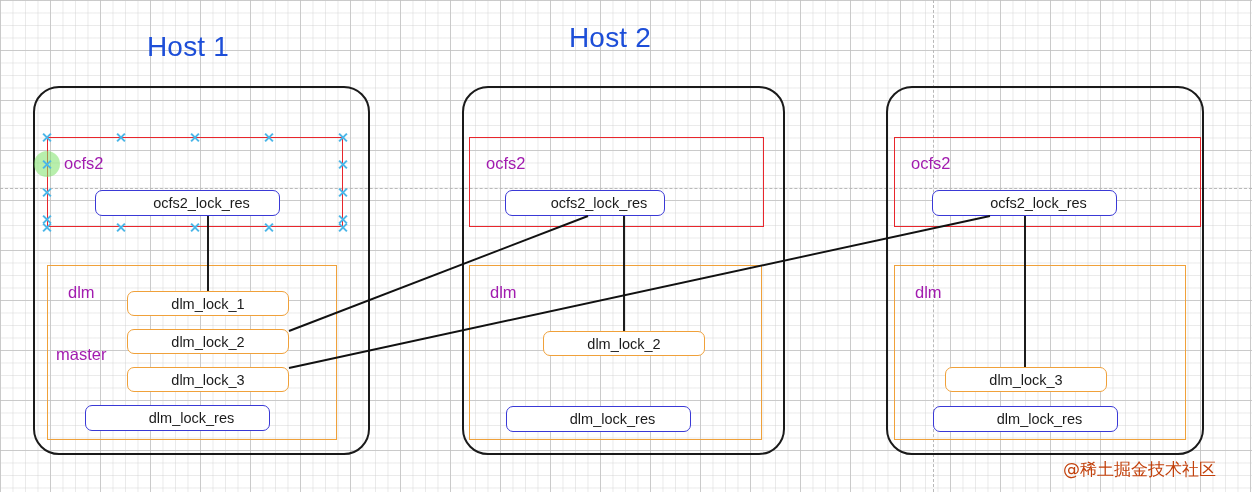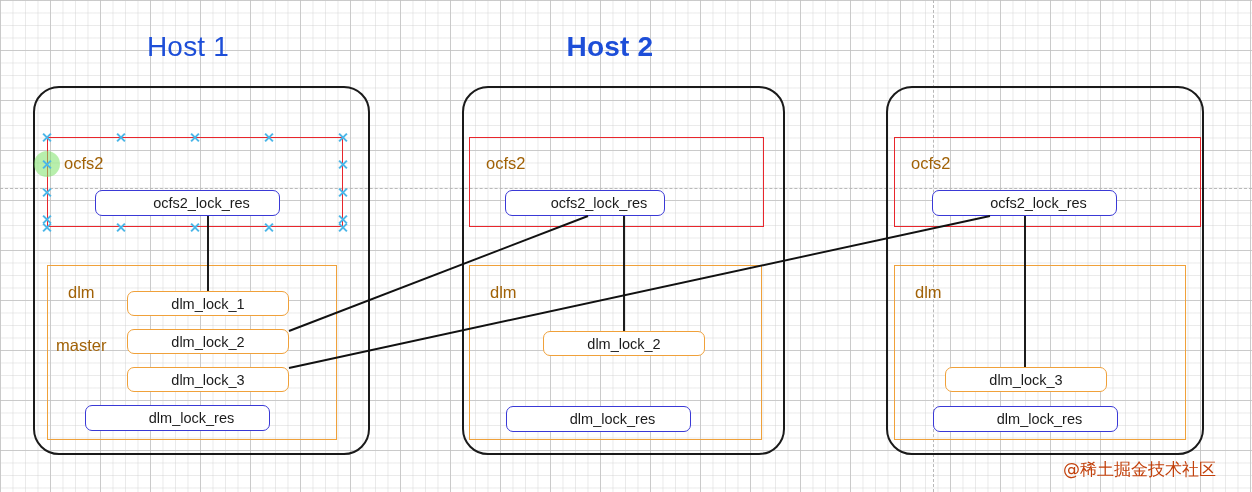--- a/index.html
+++ b/index.html
@@ -55,21 +55,21 @@
   
   .ocfs2-box{
     position:absolute;
     border:1.9px solid #e8262c;
     background:transparent;
     box-sizing:border-box;
   }
   .sec-label{
     position:absolute;
     font-size:16.5px;
-    color:#a16207;
+    color:#a21caf;
     white-space:nowrap;
   }
 
   
   .dlm-box{
     position:absolute;
     border:1.9px solid #f0a13a;
     background:transparent;
     box-sizing:border-box;
   }
@@ -133,21 +133,21 @@
   <div class="host-title" style="left:88px;top:31px;width:200px;">Host 1</div>
 
   <div class="host-box" style="left:33px;top:86px;width:337px;height:369px;"></div>
 
   <div class="ocfs2-box" style="left:47px;top:137px;width:296px;height:90px;"></div>
   <div class="sec-label" style="left:64px;top:154px;">ocfs2</div>
   <div class="node blue" style="left:95px;top:190px;width:185px;height:26px;">ocfs2_lock_res</div>
 
   <div class="dlm-box" style="left:47px;top:265px;width:290px;height:175px;"></div>
   <div class="sec-label" style="left:68px;top:283px;">dlm</div>
-  <div class="sec-label" style="left:56px;top:336px;">master</div>
+  <div class="sec-label" style="left:56px;top:345px;">master</div>
 
   <div class="node orange" style="left:127px;top:291px;width:162px;height:25px;">dlm_lock_1</div>
   <div class="node orange" style="left:127px;top:329px;width:162px;height:25px;">dlm_lock_2</div>
   <div class="node orange" style="left:127px;top:367px;width:162px;height:25px;">dlm_lock_3</div>
   <div class="node blue" style="left:85px;top:405px;width:185px;height:26px;">dlm_lock_res</div>
 
   <div class="hot-spot" style="left:47px;top:164px;"></div>
   <div class="handle" style="left:47px;top:137px;"></div>
   <div class="handle" style="left:121px;top:137px;"></div>
   <div class="handle" style="left:195px;top:137px;"></div>
@@ -158,21 +158,21 @@
   <div class="handle" style="left:47px;top:219px;"></div>
   <div class="handle" style="left:343px;top:164px;"></div>
   <div class="handle" style="left:343px;top:192px;"></div>
   <div class="handle" style="left:343px;top:219px;"></div>
   <div class="handle" style="left:47px;top:227px;"></div>
   <div class="handle" style="left:121px;top:227px;"></div>
   <div class="handle" style="left:195px;top:227px;"></div>
   <div class="handle" style="left:269px;top:227px;"></div>
   <div class="handle" style="left:343px;top:227px;"></div>
 
-  <div class="host-title" style="left:510px;top:31px;width:200px;font-weight:bold;">Host 2</div>
+  <div class="host-title" style="left:510px;top:22px;width:200px;">Host 2</div>
 
   <div class="host-box" style="left:462px;top:86px;width:323px;height:369px;"></div>
 
   <div class="ocfs2-box" style="left:469px;top:137px;width:295px;height:90px;"></div>
   <div class="sec-label" style="left:486px;top:154px;">ocfs2</div>
   <div class="node blue" style="left:505px;top:190px;width:160px;height:26px;">ocfs2_lock_res</div>
 
   <div class="dlm-box" style="left:469px;top:265px;width:293px;height:175px;"></div>
   <div class="sec-label" style="left:490px;top:283px;">dlm</div>
 

